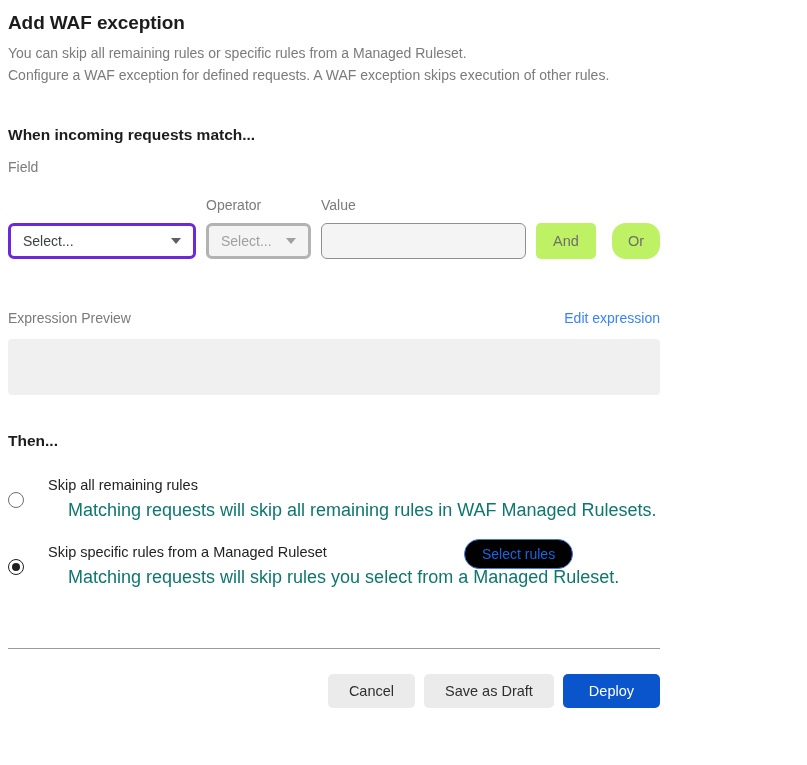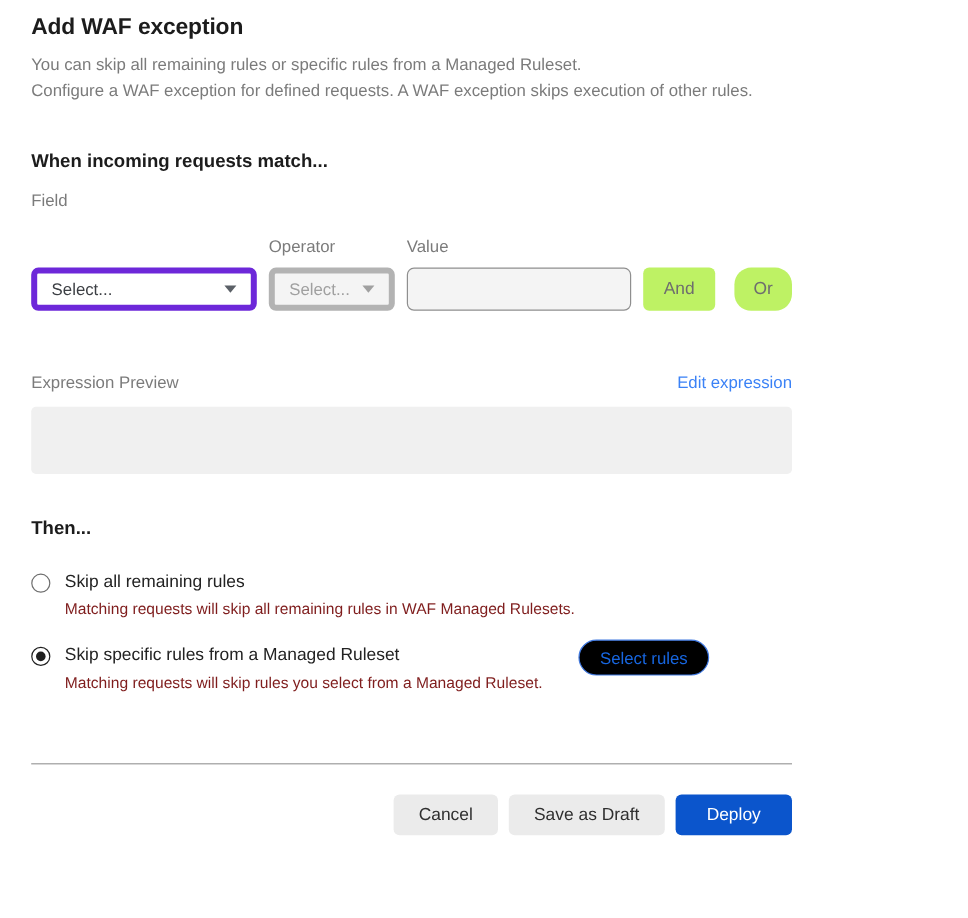--- a/index.html
+++ b/index.html
@@ -7,21 +7,21 @@
     padding: 0;
     background: #ffffff;
     font-family: "Liberation Sans", sans-serif;
     color: #1f1f1f;
     -webkit-font-smoothing: antialiased;
   }
   .page {
     width: 670px;
     height: 765px;
     box-sizing: border-box;
-    padding: 10px 10px 0 26px;
+    padding: 10px 10px 0 8px;
     background: #ffffff;
     overflow: hidden;
   }
 
   
   .page-title {
     font-size: 19px;
     font-weight: 700;
     letter-spacing: -0.1px;
     margin: 2px 0 0 0;
@@ -77,21 +77,21 @@
   .col-operator { width: 105px; }
   .col-value    { flex: 1; }
   .col-label {
     font-size: 14px;
     color: #7b7b7b;
     margin-bottom: 10px;
   }
   .selectbox {
     height: 36px;
     box-sizing: border-box;
-    border: 5px solid #6d28d9;
+    border: 3px solid #6d28d9;
     border-radius: 6px;
     background: #ffffff;
     display: flex;
     align-items: center;
     justify-content: space-between;
     padding: 0 12px;
     font-size: 14px;
     color: #3c3f44;
     cursor: pointer;
   }
@@ -155,22 +155,23 @@
     height: 56px;
     background: #f0f0f0;
     border-radius: 4px;
   }
 
   
   .then-section { margin-top: 37px; }
   .option {
     position: relative;
     display: flex;
-    align-items: flex-start;
-    cursor: pointer;
+    align-items: center;
+    cursor: pointer;
+    gap: 12px;
   }
   .option-1 { margin-top: 27px; }
   .option-2 { margin-top: 23px; }
   .radio {
     width: 16px; height: 16px;
     box-sizing: border-box;
     border: 1.5px solid #6e6e6e;
     border-radius: 50%;
     background: #ffffff;
     margin-top: 1px;
@@ -181,21 +182,21 @@
   }
   .radio.selected { border-color: #1f1f1f; }
   .radio.selected::after {
     content: "";
     width: 8px; height: 8px;
     border-radius: 50%;
     background: #1f1f1f;
   }
   .option-text { margin-left: 12px; }
   .option-label { font-size: 14.5px; color: #222222; }
-  .option-desc  { font-size: 13px; color: #7f1d1d; margin-top: 7px; }
+  .option-desc  { font-size: 18px; color: #0f766e; margin-top: 7px; margin-left: 20px; }
   .select-rules-btn {
     position: absolute;
     left: 456px;
     top: -5px;
     height: 30px;
     padding: 0 17px;
     background: #000000;
     border: 1px solid #3f78e0;
     border-radius: 15px;
     color: #1766e0;

